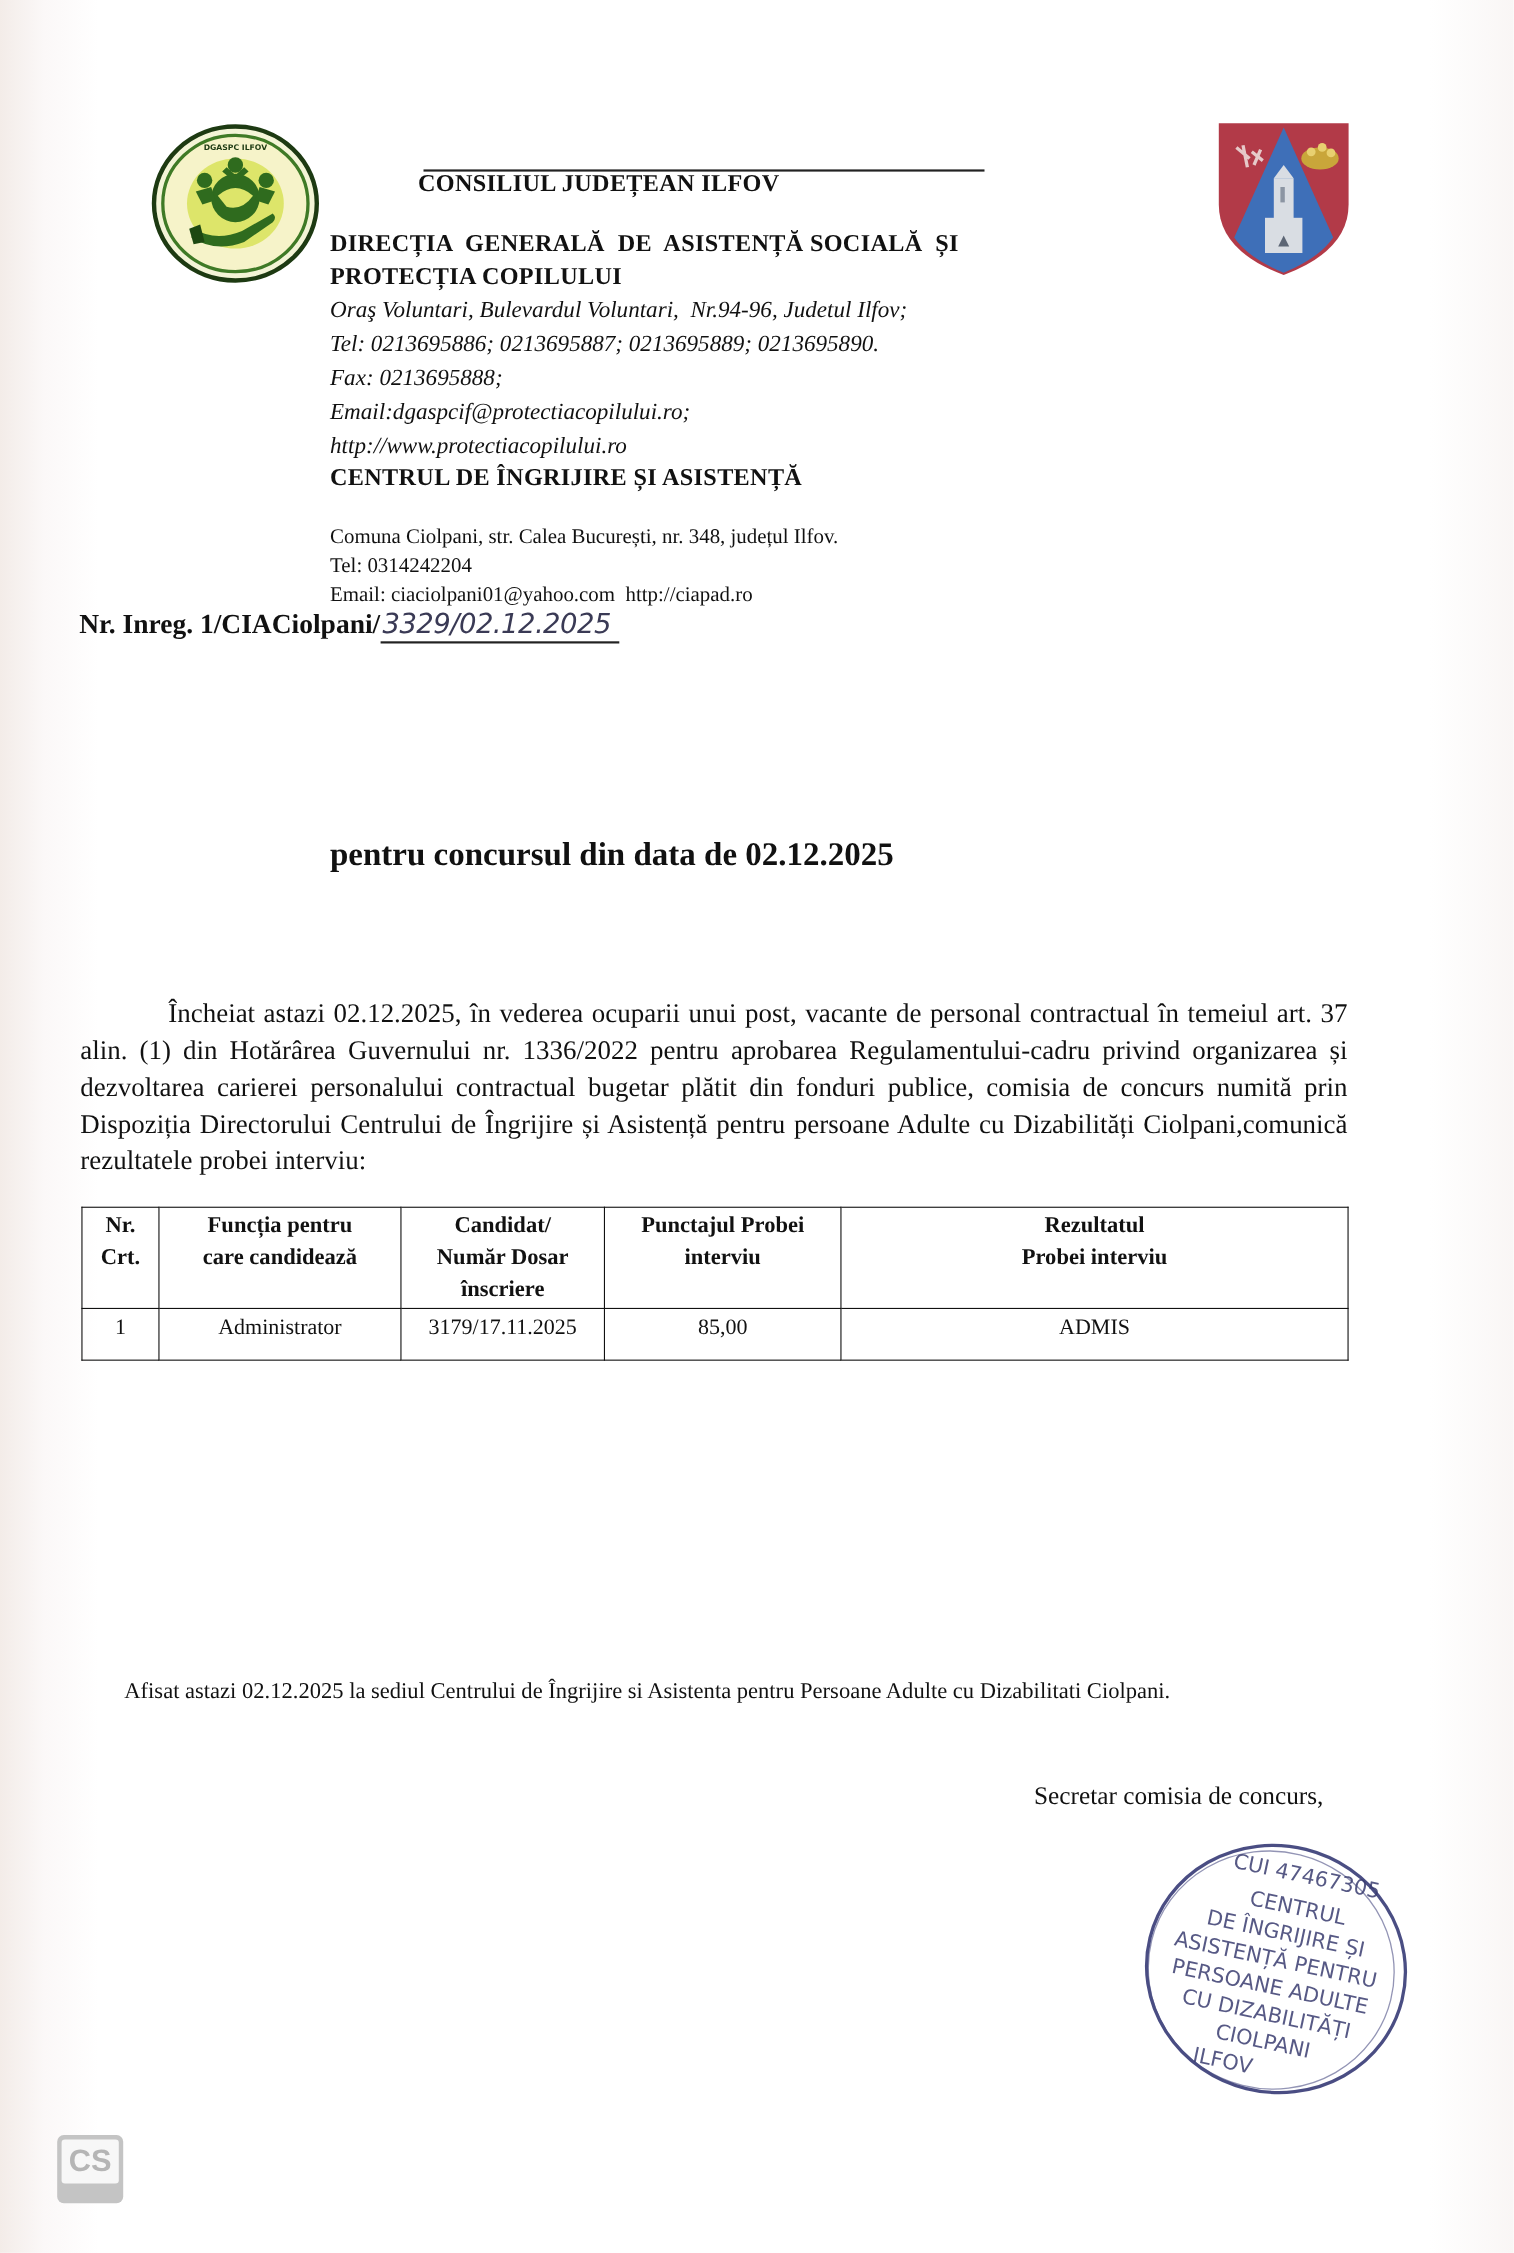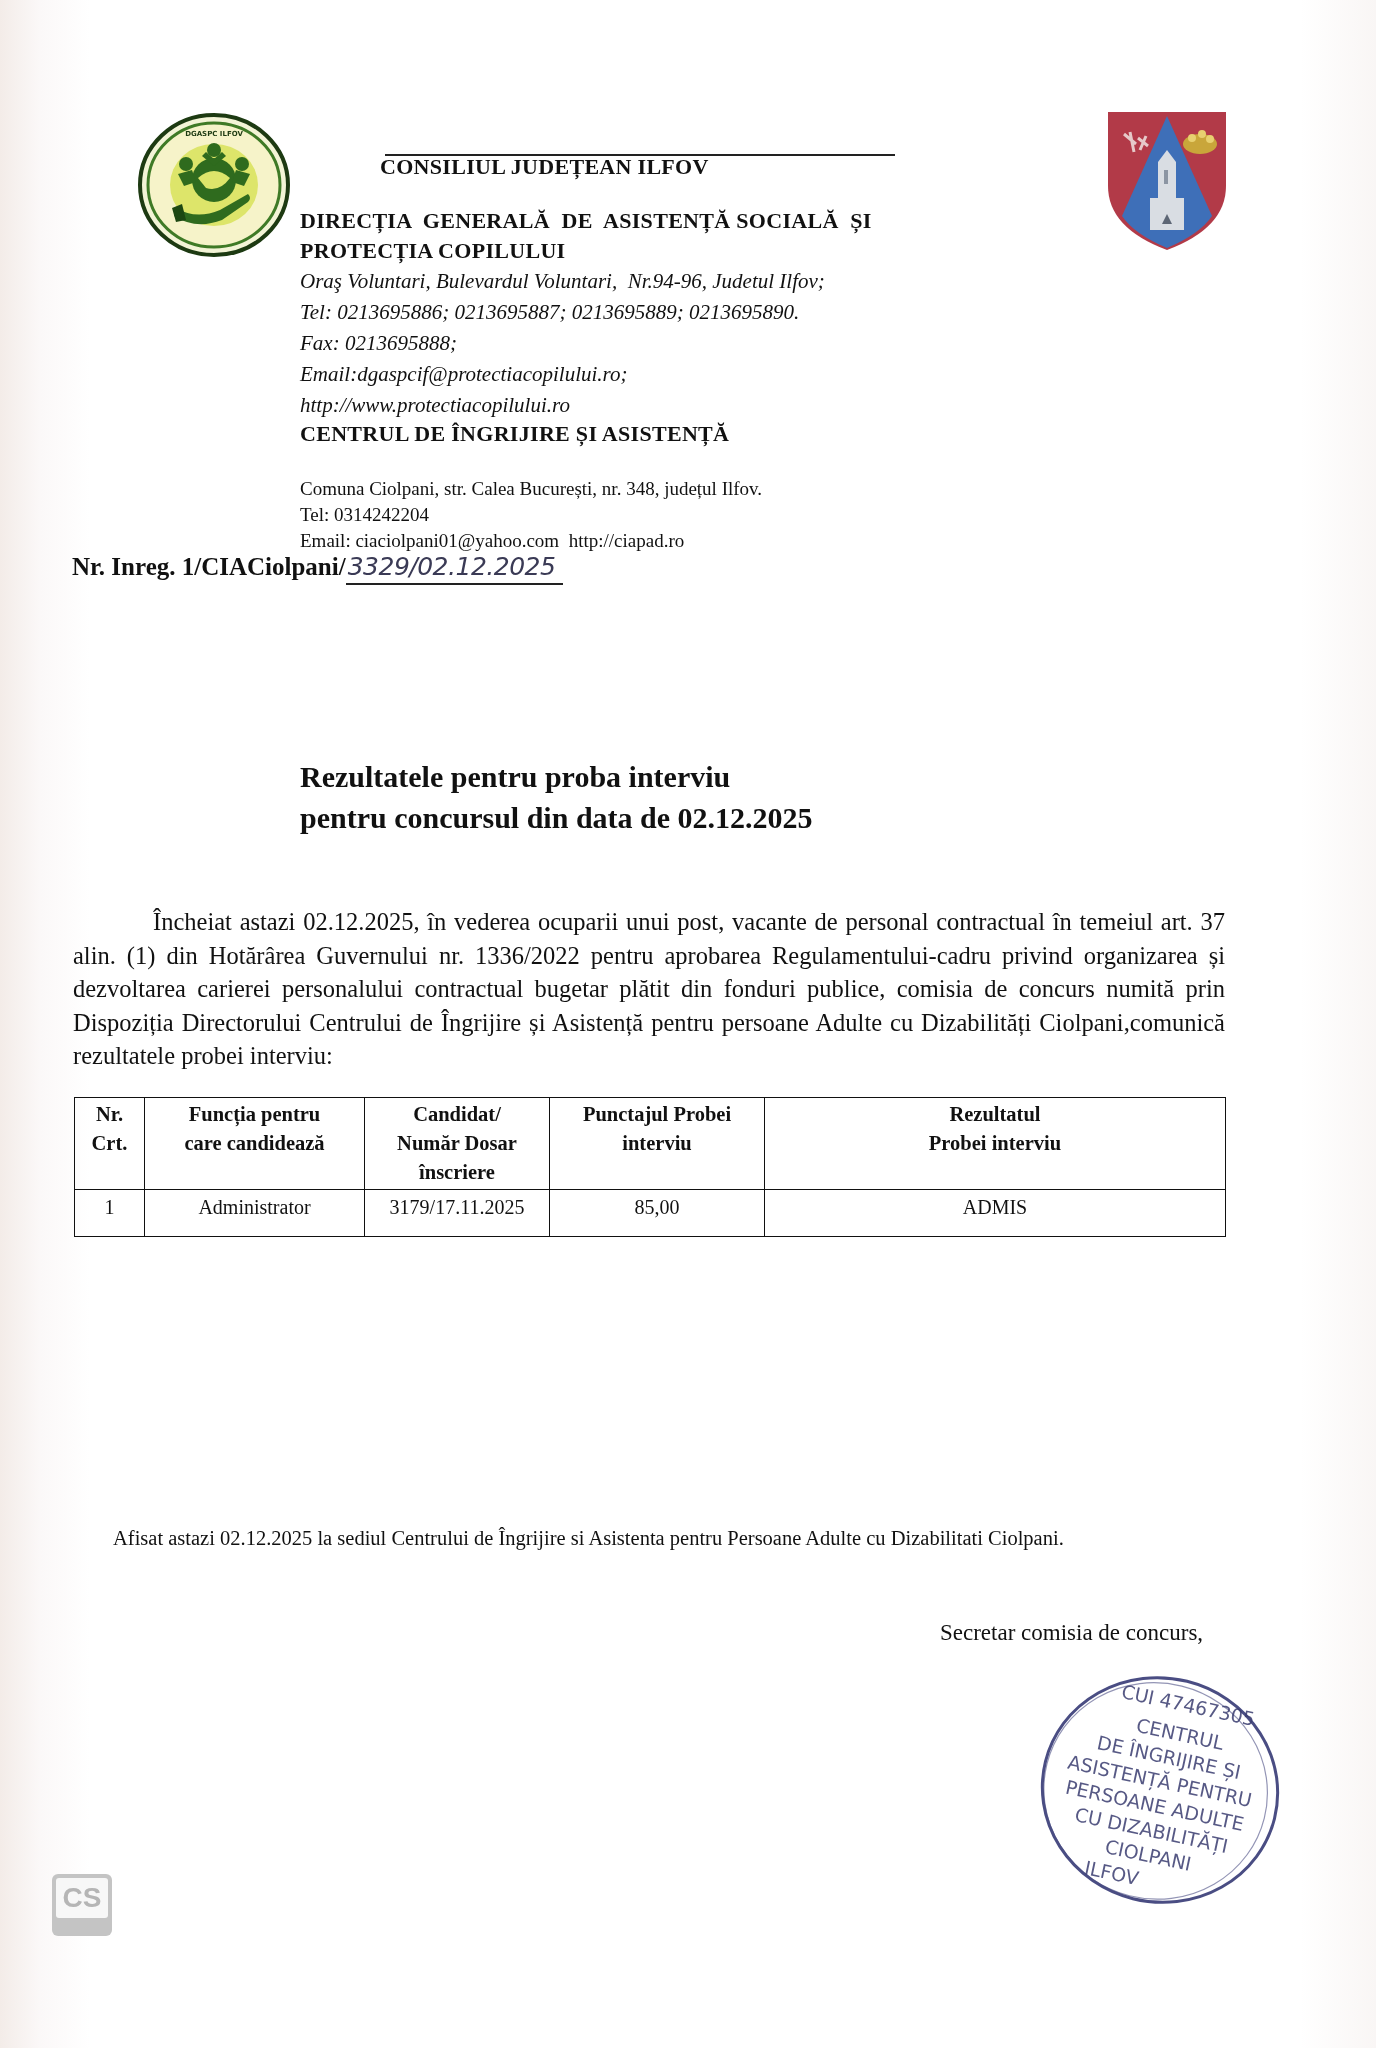--- a/index.html
+++ b/index.html
@@ -35,21 +35,21 @@
   #tbl { left:74px; top:1097px; width:1152px; border-collapse:collapse; font-size:20px; }
   #tbl th, #tbl td { border:1.6px solid #111; text-align:center; vertical-align:top; padding:2px 4px; }
   #tbl th { font-weight:bold; line-height:29px; font-size:20.5px; }
   #tbl td { height:38px; padding-top:6px; }
 
   #afisat { left:73px; top:1523px; width:1178px; font-size:20.5px; line-height:30px; text-align:justify; text-indent:40px; }
   #secretar { left:940px; top:1620px; font-size:23px; }
 
   #stamp { left:1030px; top:1660px; width:260px; height:260px; }
 
-  #cs { left:52px; top:1874px; display:flex; align-items:center; color:#b9b9b9; }
+  #cs { left:52px; top:1941px; display:flex; align-items:center; color:#b9b9b9; }
   #cs-icon { width:60px; height:62px; border-radius:6px; background:#c4c4c4; position:relative; margin-right:18px; }
   #cs-icon .inner { position:absolute; left:4px; top:4px; width:52px; height:40px; background:#f7f7f7; border-radius:3px; color:#b5b5b5; font-family:"Liberation Sans", sans-serif; font-weight:bold; font-size:28px; line-height:40px; text-align:center; }
   #cs-text { font-family:"Liberation Sans", sans-serif; font-size:45px; color:#bdbdbd; }
 </style>
 </head>
 <body>
 
 <div id="logo-left" class="abs">
   <svg width="156" height="146" viewBox="0 0 156 146">
     <ellipse cx="78" cy="73" rx="74" ry="70" fill="#f3f4d6" stroke="#1d3a12" stroke-width="4"></ellipse>
@@ -109,21 +109,20 @@
   <div>
     <span style="white-space:pre;">Email: </span><span class="u">ciaciolpani01@yahoo.com</span>&nbsp;&nbsp;<span class="u">http://ciapad.ro</span>
   </div>
 </div>
 
 <div id="nr" class="abs">
   <span>Nr. Inreg. 1/CIACiolpani/</span><span class="hand">3329/02.12.2025</span>
 </div>
 
 <div id="title" class="abs center">
-  <div>Rezultatele pentru proba interviu</div>
   <div>pentru concursul din data de 02.12.2025</div>
 </div>
 
 <div id="para" class="abs">Încheiat astazi 02.12.2025, în vederea ocuparii unui post, vacante de personal contractual în temeiul art. 37 alin. (1) din Hotărârea Guvernului nr. 1336/2022 pentru aprobarea Regulamentului-cadru privind organizarea și dezvoltarea carierei personalului contractual bugetar plătit din fonduri publice, comisia de concurs numită prin Dispoziția Directorului Centrului de Îngrijire și Asistență pentru persoane Adulte cu Dizabilități Ciolpani,comunică rezultatele probei interviu:</div>
 
 <table id="tbl" class="abs">
   <colgroup>
     <col style="width:70px">
       <col style="width:220px">
       <col style="width:185px">

